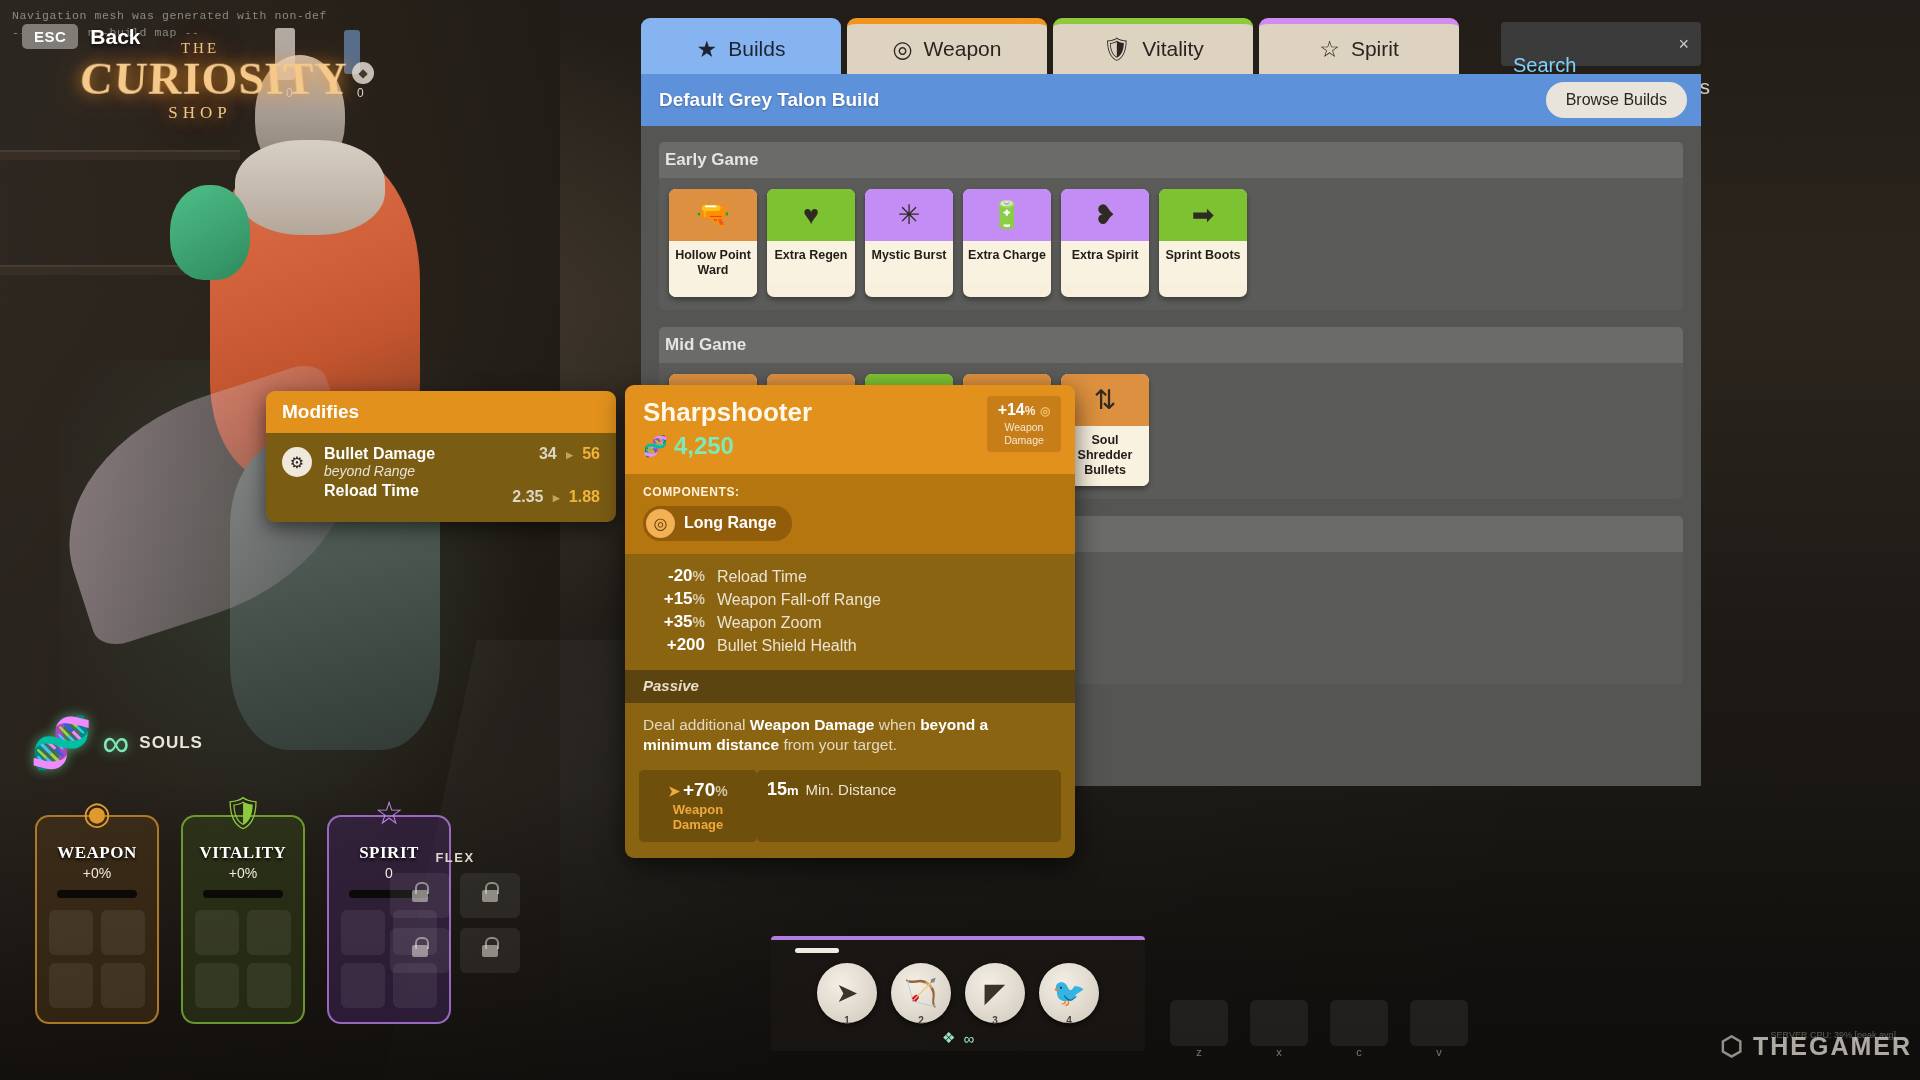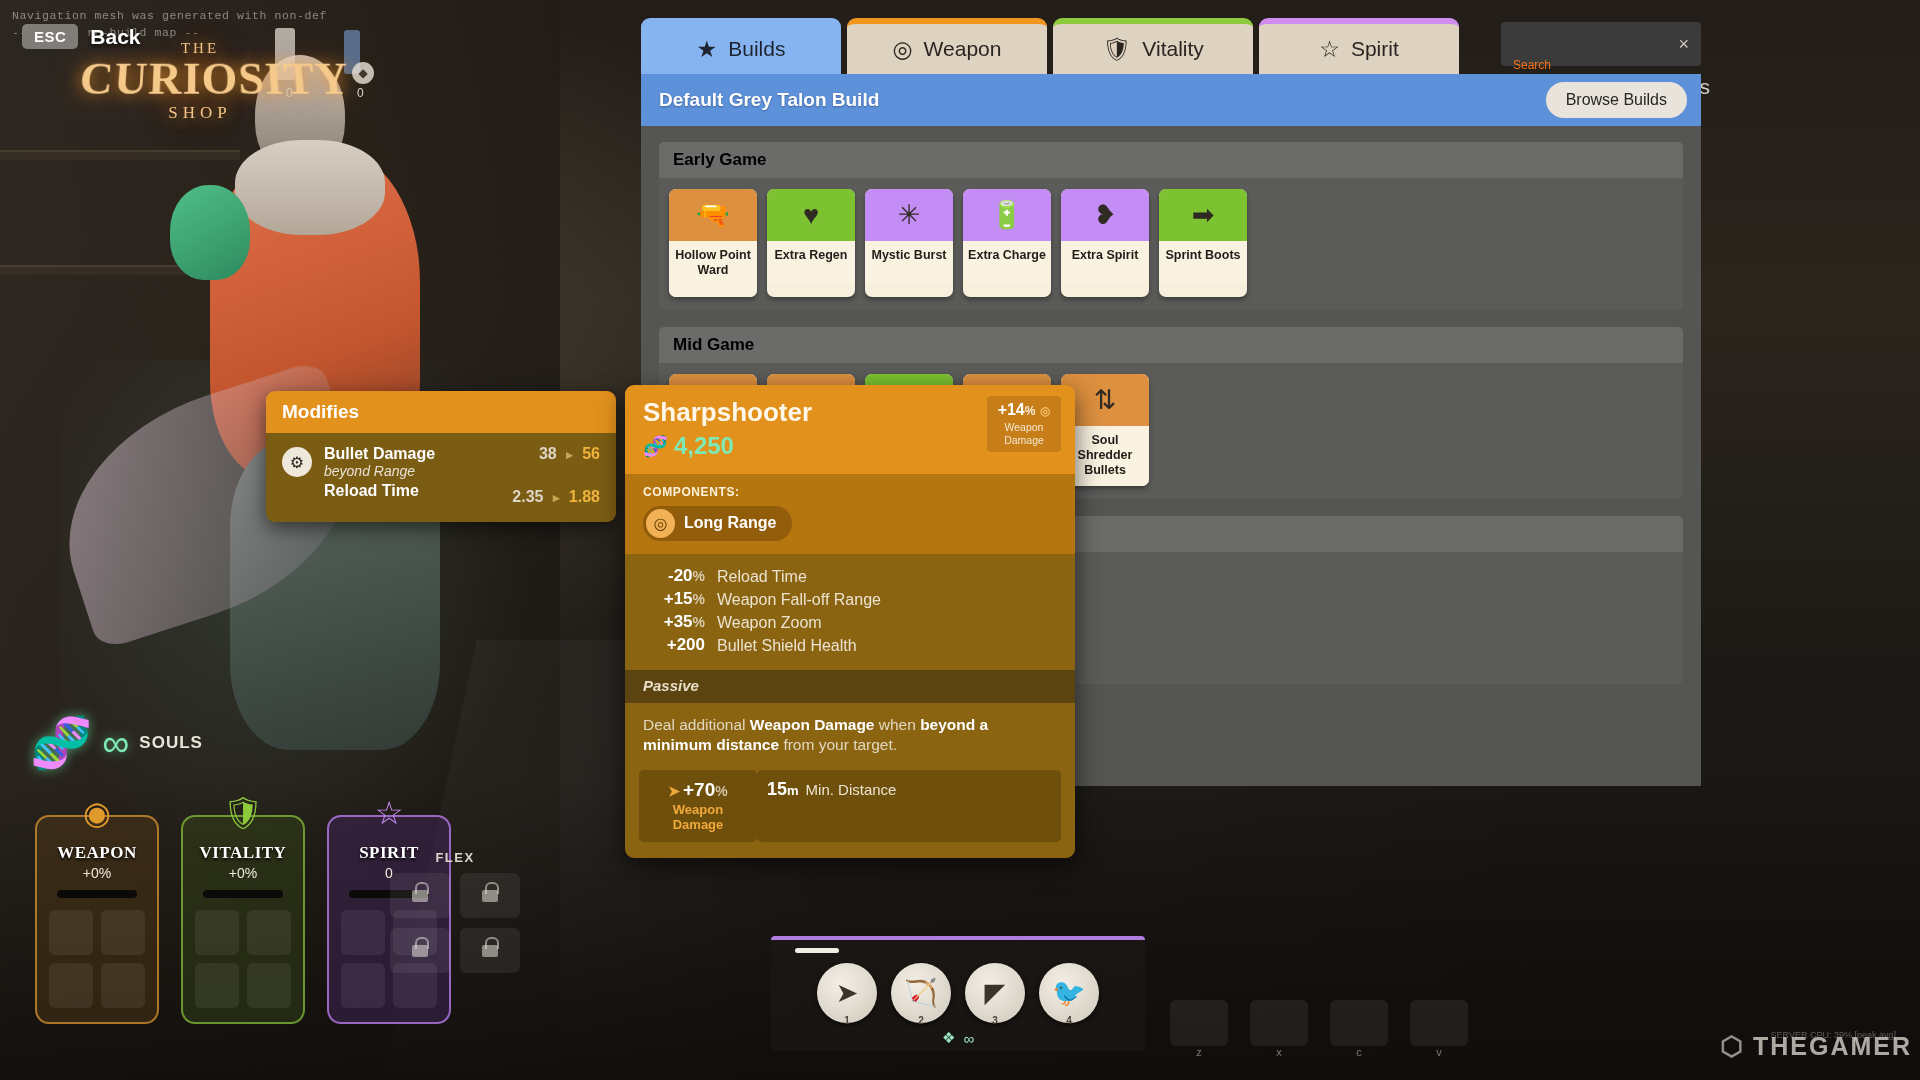--- a/index.html
+++ b/index.html
@@ -179,41 +179,41 @@
   .tab.t-weapon { border-top-color: #f0961e; }
   .tab.t-vital  { border-top-color: #8ecb3c; }
   .tab.t-spirit { border-top-color: #d18cf0; }
 
   
   #search {
     position: absolute; right: 0; top: 4px; width: 200px; height: 44px;
     background: #3b3b3b; border-radius: 4px; display: flex; align-items: center;
     padding: 0 12px; justify-content: space-between;
   }
-  #search .ph { color: #f97316; font-size: 12px; margin-top: 42px; }
+  #search .ph { color: #7dd3fc; font-size: 20px; margin-top: 42px; }
   #search .x { color: #cfcac3; font-size: 18px; }
 
   
   #buildhdr {
     background: #5d91d9; height: 52px; display: flex; align-items: center;
     justify-content: space-between; padding: 0 14px 0 18px;
   }
   #buildhdr .title { color: #fff; font-size: 19px; font-weight: bold;
     text-shadow: 0 1px 2px rgba(0,0,0,.3); }
   #buildhdr .browse {
     background: #e8e4dc; color: #2a2520; font-size: 16px; font-weight: 500;
     padding: 9px 20px; border-radius: 20px;
   }
 
   
   #shopbody { background: #555553; padding: 16px 18px 20px; min-height: 660px; }
   .section { margin-bottom: 17px; }
   .sechdr {
-    background: #6b6b69; color: #000000; font-size: 17px; font-weight: bold;
-    padding: 8px 14px; border-radius: 5px 5px 0 0;
+    background: #6b6b69; color: #e5e5e5; font-size: 17px; font-weight: bold;
+    padding: 8px 6px; border-radius: 5px 5px 0 0;
   }
   .secbody {
     background: #5b5b59; border-radius: 0 0 5px 5px;
     padding: 11px 10px 13px; display: flex; gap: 10px;
   }
   .card {
     width: 88px; border-radius: 7px; overflow: hidden; position: relative;
     background: #f8f0dd; box-shadow: 0 3px 5px rgba(0,0,0,.35);
   }
   .card .art {
@@ -576,21 +576,21 @@
   <div class="bdy">
     <div class="line">
       <div class="bulleticon">⚙</div>
       <div class="names">
         <div class="n1">Bullet Damage</div>
         <div class="n2">beyond Range</div>
         <div class="n3">Reload Time</div>
       </div>
       <div class="vals">
         <div class="vrow">
-          <span class="old">38</span>
+          <span class="old">34</span>
           <span class="arr">▸</span>
           <span class="new">56</span>
         </div>
         <div class="vrow r2">
           <span class="old">2.35</span>
           <span class="arr">▸</span>
           <span class="new">1.88</span>
         </div>
       </div>
     </div>

